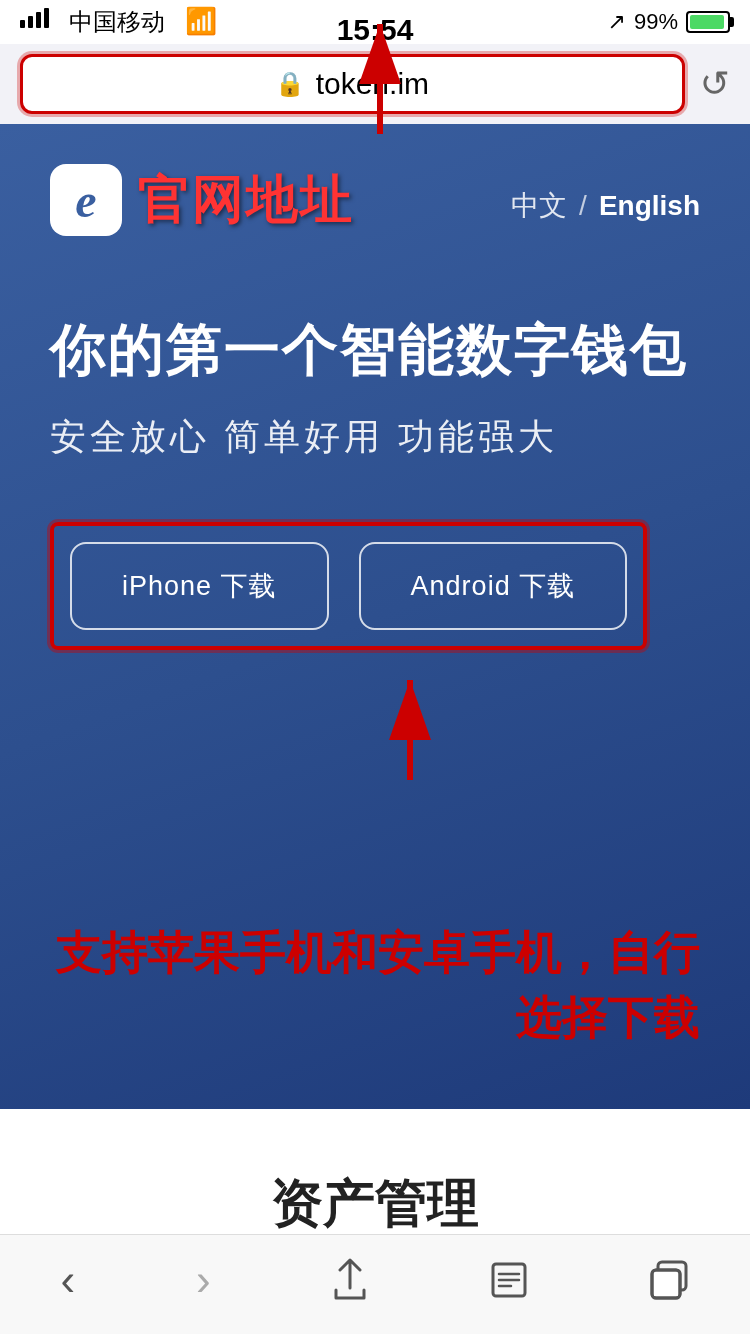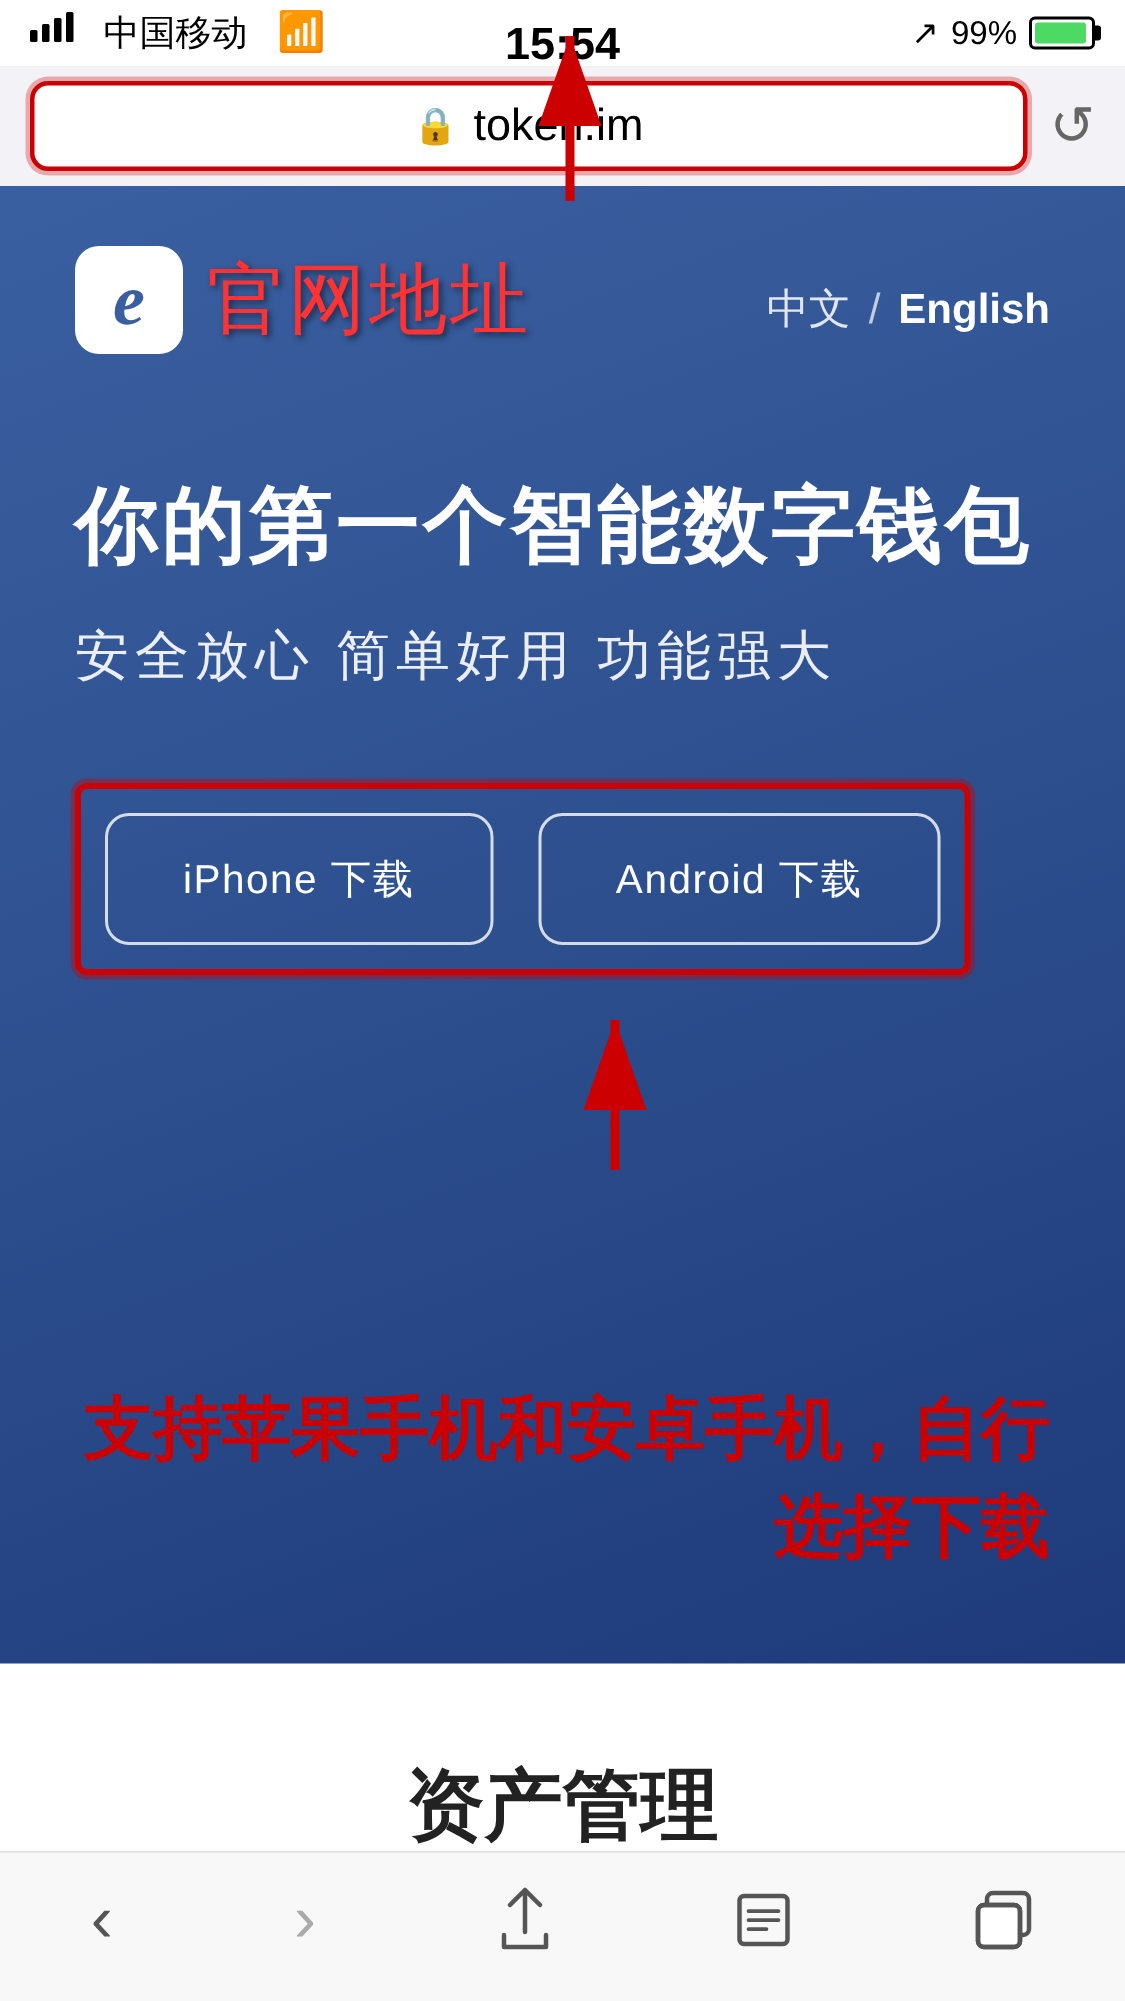--- a/index.html
+++ b/index.html
@@ -143,21 +143,21 @@
       border-radius: 16px;
       display: flex;
       align-items: center;
       justify-content: center;
       font-size: 40px;
       color: #3a5fa0;
       font-weight: bold;
     }
     .site-title {
       font-size: 52px;
-      font-weight: 400;
+      font-weight: 700;
       color: #ff3333;
       text-shadow: 2px 2px 4px rgba(0,0,0,0.5);
       letter-spacing: 2px;
     }
     .language-switcher {
       display: flex;
       align-items: center;
       gap: 12px;
       color: #fff;
       font-size: 28px;

